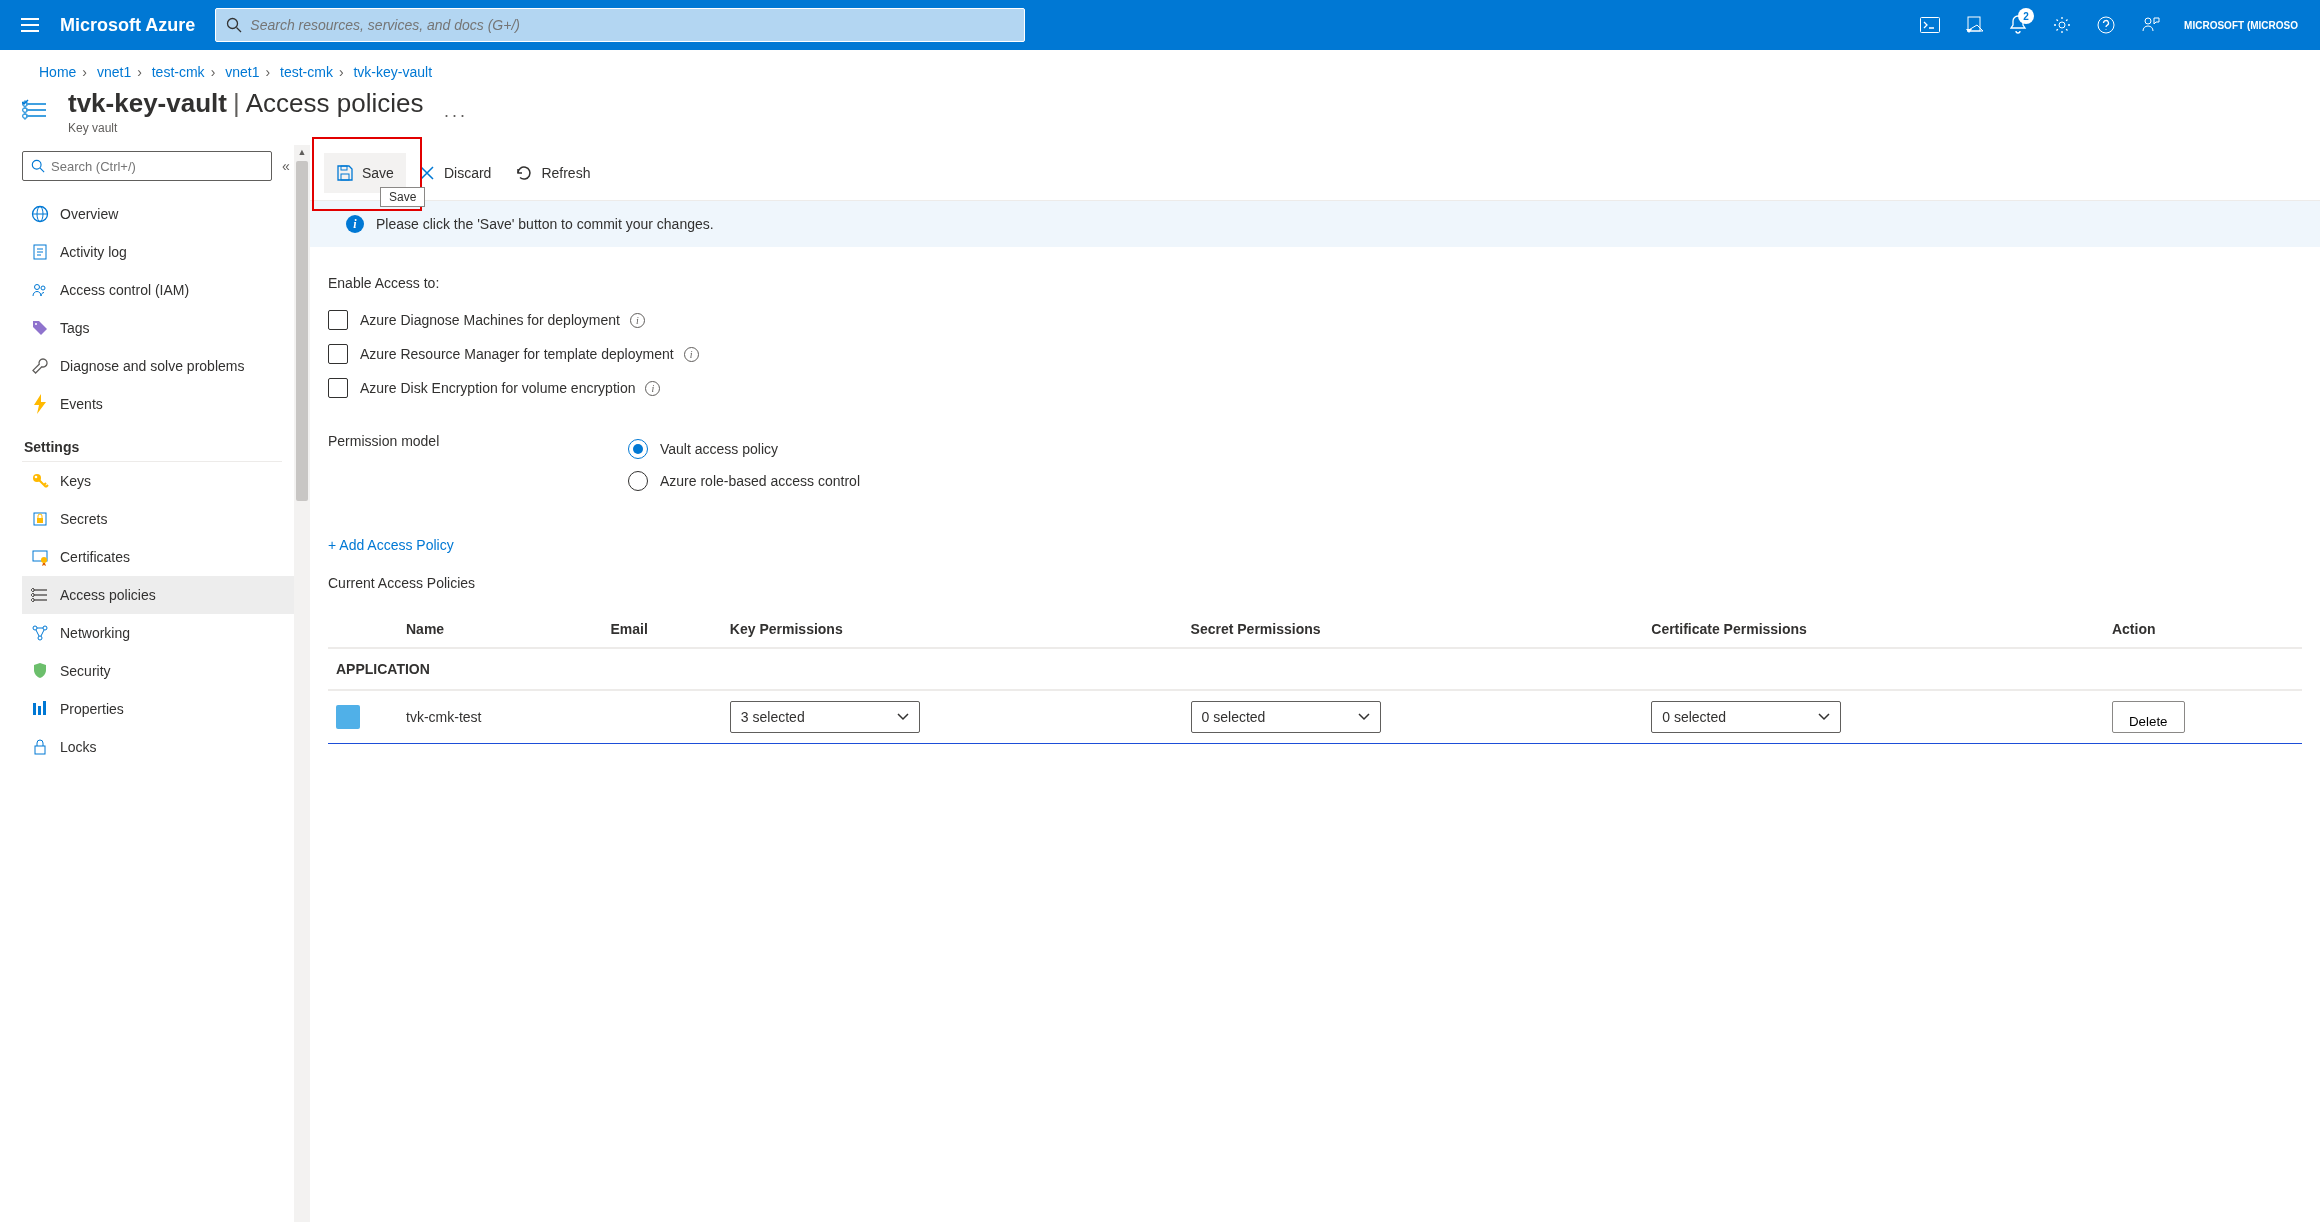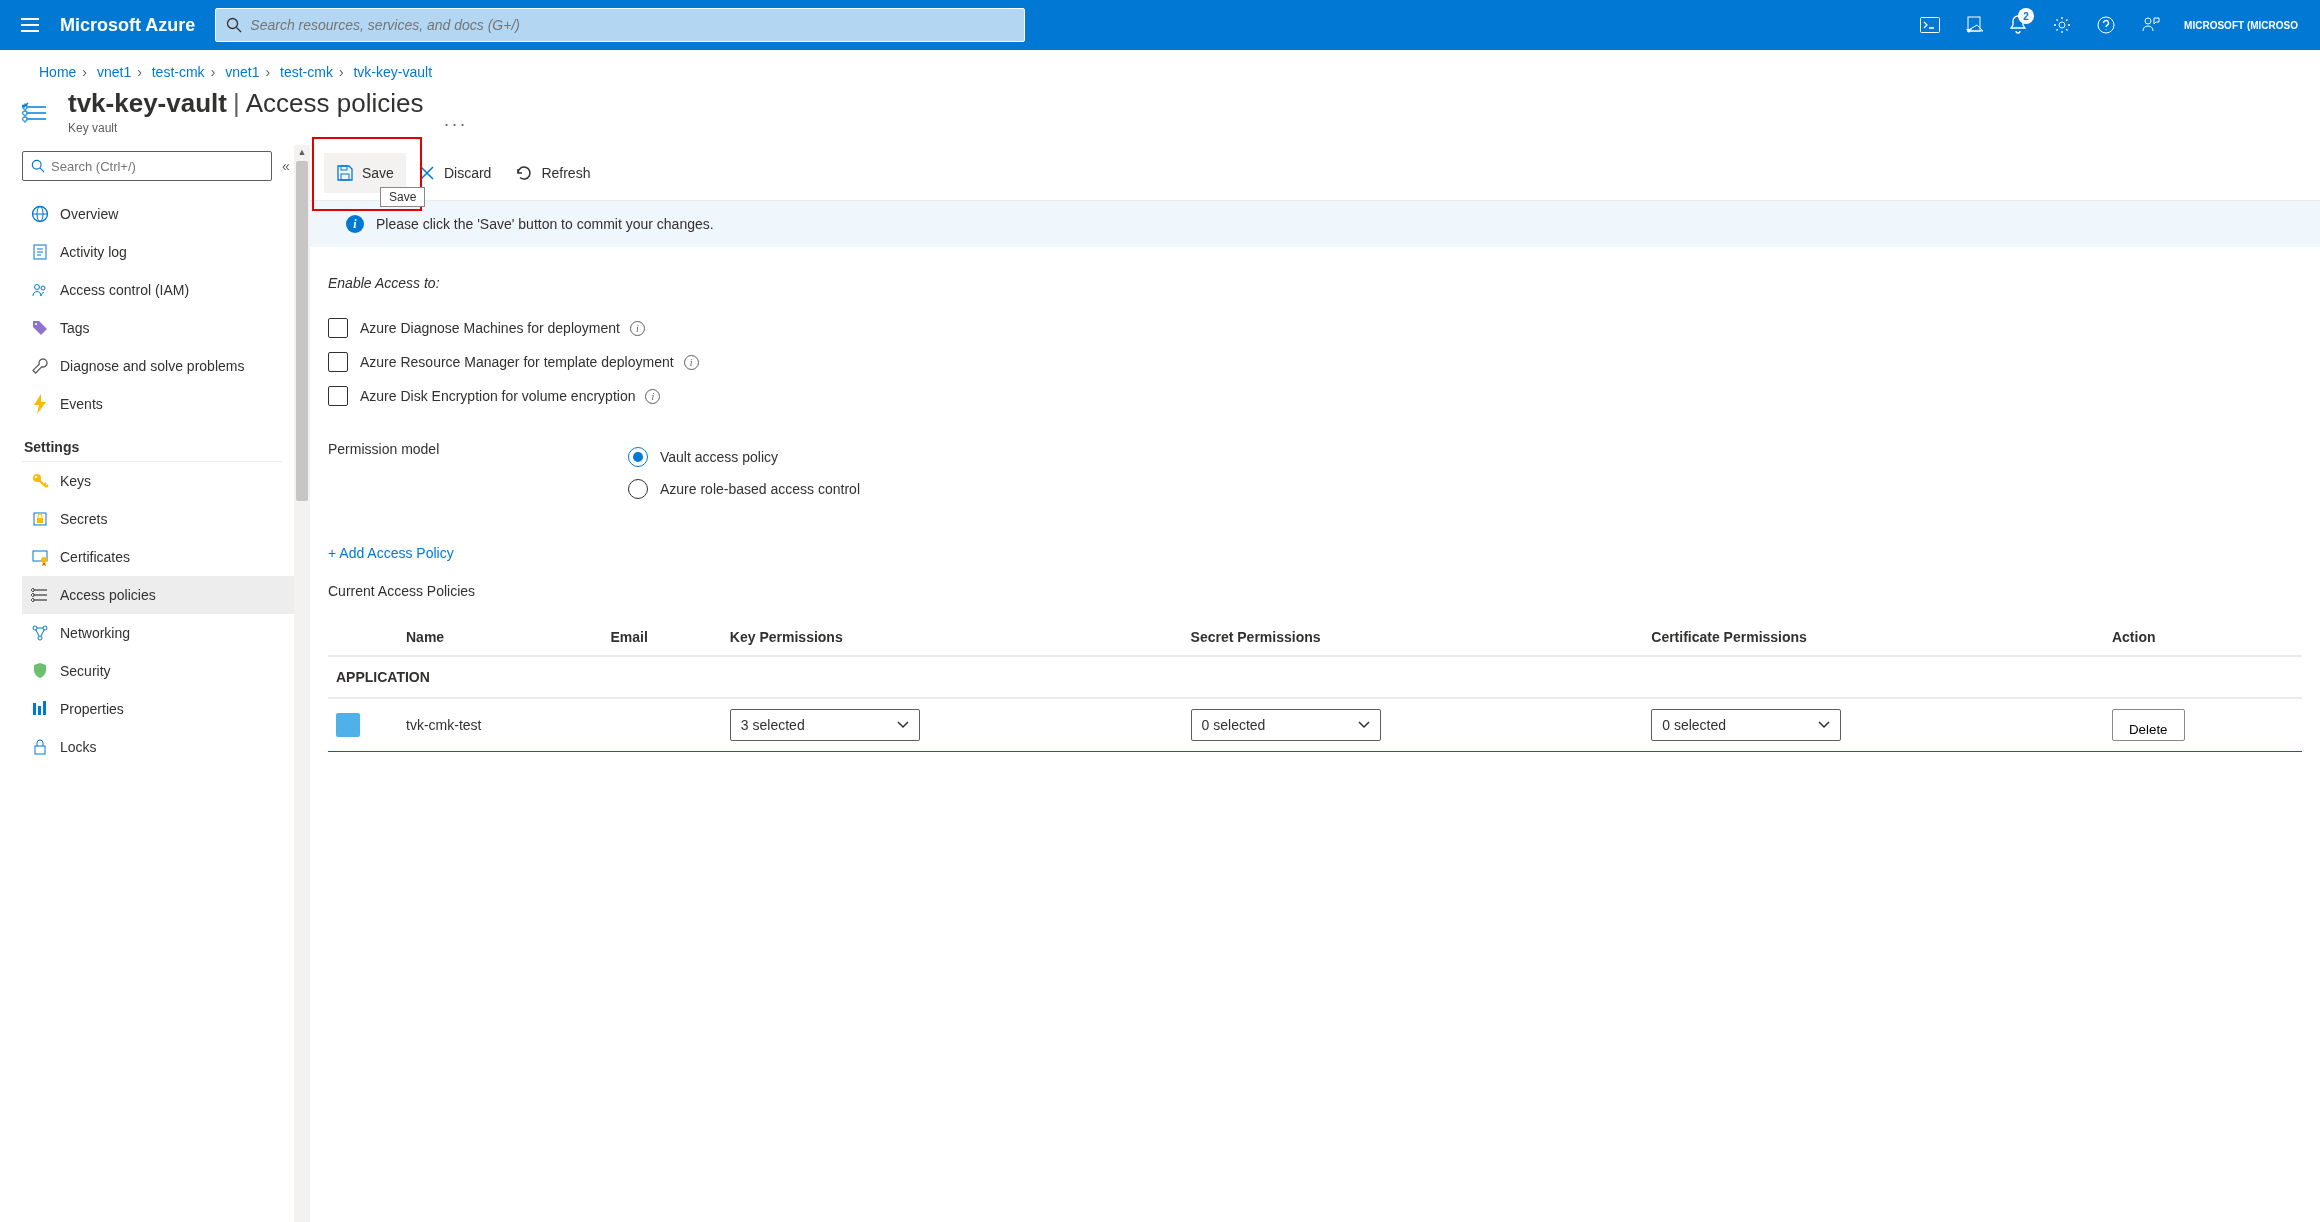--- a/index.html
+++ b/index.html
@@ -10,21 +10,21 @@
   .search-wrap { flex: 1; max-width: 810px; }
   .search-box { width: 100%; height: 34px; background: #b3d6f2; border: 1px solid #fff; border-radius: 2px; display:flex; align-items:center; padding: 0 10px; }
   .search-box input { flex:1; background: transparent; border:none; outline:none; font-size: 14px; color:#7f1d1d; font-style: italic; }
   .topbar-right { margin-left:auto; display:flex; align-items:center; }
   .topbar-icon { width:44px; height:50px; display:flex; align-items:center; justify-content:center; cursor:pointer; position:relative; }
   .badge { position:absolute; top:8px; right:6px; background:#fff; color:#0078d4; border-radius:50%; width:16px; height:16px; font-size:10px; font-weight:600; display:flex; align-items:center; justify-content:center; }
   .tenant { font-size:10px; padding:0 12px; white-space:nowrap;font-weight:bold; }
   .breadcrumb { padding: 14px 39px 8px; font-size: 14px; }
   .breadcrumb a { color: #0078d4; text-decoration:none; }
   .bc-sep { color:#605e5c; margin: 0 6px; }
-  .page-header { display:flex; align-items:flex-end; padding: 0 22px 10px; }
+  .page-header { display:flex; align-items:center; padding: 0 22px 10px; }
   .kv-icon { width:36px; height:36px; margin-right:10px; margin-top:4px; }
   .page-title { font-size: 26px; font-weight:600; }
   .page-title .sep { font-weight:400; color:#605e5c; margin: 0 6px; }
   .page-sub { font-weight:400; color:#323130; }
   .resource-type { font-size:12px; color:#605e5c; margin-top:2px; }
   .more-btn { margin-left:20px; font-size:18px; letter-spacing:2px; cursor:pointer; color:#605e5c; padding-top:8px; }
   .content-row { display:flex; height: calc(100vh - 140px); }
   .sidebar { width: 310px; padding: 6px 10px 0 22px; position:relative; }
   .sidebar-search { display:flex; align-items:center; }
   .sb-search { flex:1; height:30px; border:1px solid #605e5c; border-radius:2px; display:flex; align-items:center; padding:0 8px; }
@@ -40,21 +40,21 @@
   .main { flex:1; display:flex; flex-direction:column; }
   .toolbar { height:56px; display:flex; align-items:center; padding-left:14px; border-bottom:1px solid #edebe9; position:relative; }
   .tb-btn { height:40px; display:flex; align-items:center; padding:0 12px; font-size:14px; cursor:pointer; }
   .tb-btn.save { background:#f3f2f1; }
   .tb-icon { width:18px; height:18px; margin-right:8px; display:flex; align-items:center; justify-content:center; }
   .highlight-box { position:absolute; border:2px solid #e20000; pointer-events:none; }
   .tooltip { position:absolute; background:#fff; border:1px solid #8a8886; padding:2px 8px; font-size:12px; }
   .info-banner { background:#eff6fc; padding:14px 18px; display:flex; align-items:center; font-size:14px; }
   .info-icon { width:18px; height:18px; background:#0078d4; border-radius:50%; color:#fff; font-weight:700; display:flex; align-items:center; justify-content:center; font-size:12px; margin-right:12px; font-style:italic; font-family:Georgia,serif; }
   .form-area { padding: 28px 18px; font-size:14px; }
-  .section-label { margin-bottom:20px;font-style:italic; }
+  .section-label { margin-bottom:12px; }
   .cb-row { display:flex; align-items:center; height:34px; }
   .cb { width:20px; height:20px; border:1px solid #323130; border-radius:2px; margin-right:12px; cursor:pointer; }
   .info-o { width:15px; height:15px; border:1px solid #605e5c; border-radius:50%; margin-left:10px; color:#605e5c; font-size:10px; font-style:italic; font-family:Georgia,serif; display:flex; align-items:center; justify-content:center; }
   .perm-row { display:flex; margin-top:28px; }
   .perm-label { width:300px; }
   .radio-col .r-row { display:flex; align-items:center; height:32px; }
   .radio { width:20px; height:20px; border:1px solid #323130; border-radius:50%; margin-right:12px; display:flex; align-items:center; justify-content:center; cursor:pointer; }
   .radio.checked { border-color:#0078d4; }
   .radio.checked::after { content:""; width:10px; height:10px; background:#0078d4; border-radius:50%; }
   .add-link { color:#0078d4; margin-top:40px; display:inline-block; cursor:pointer; }

